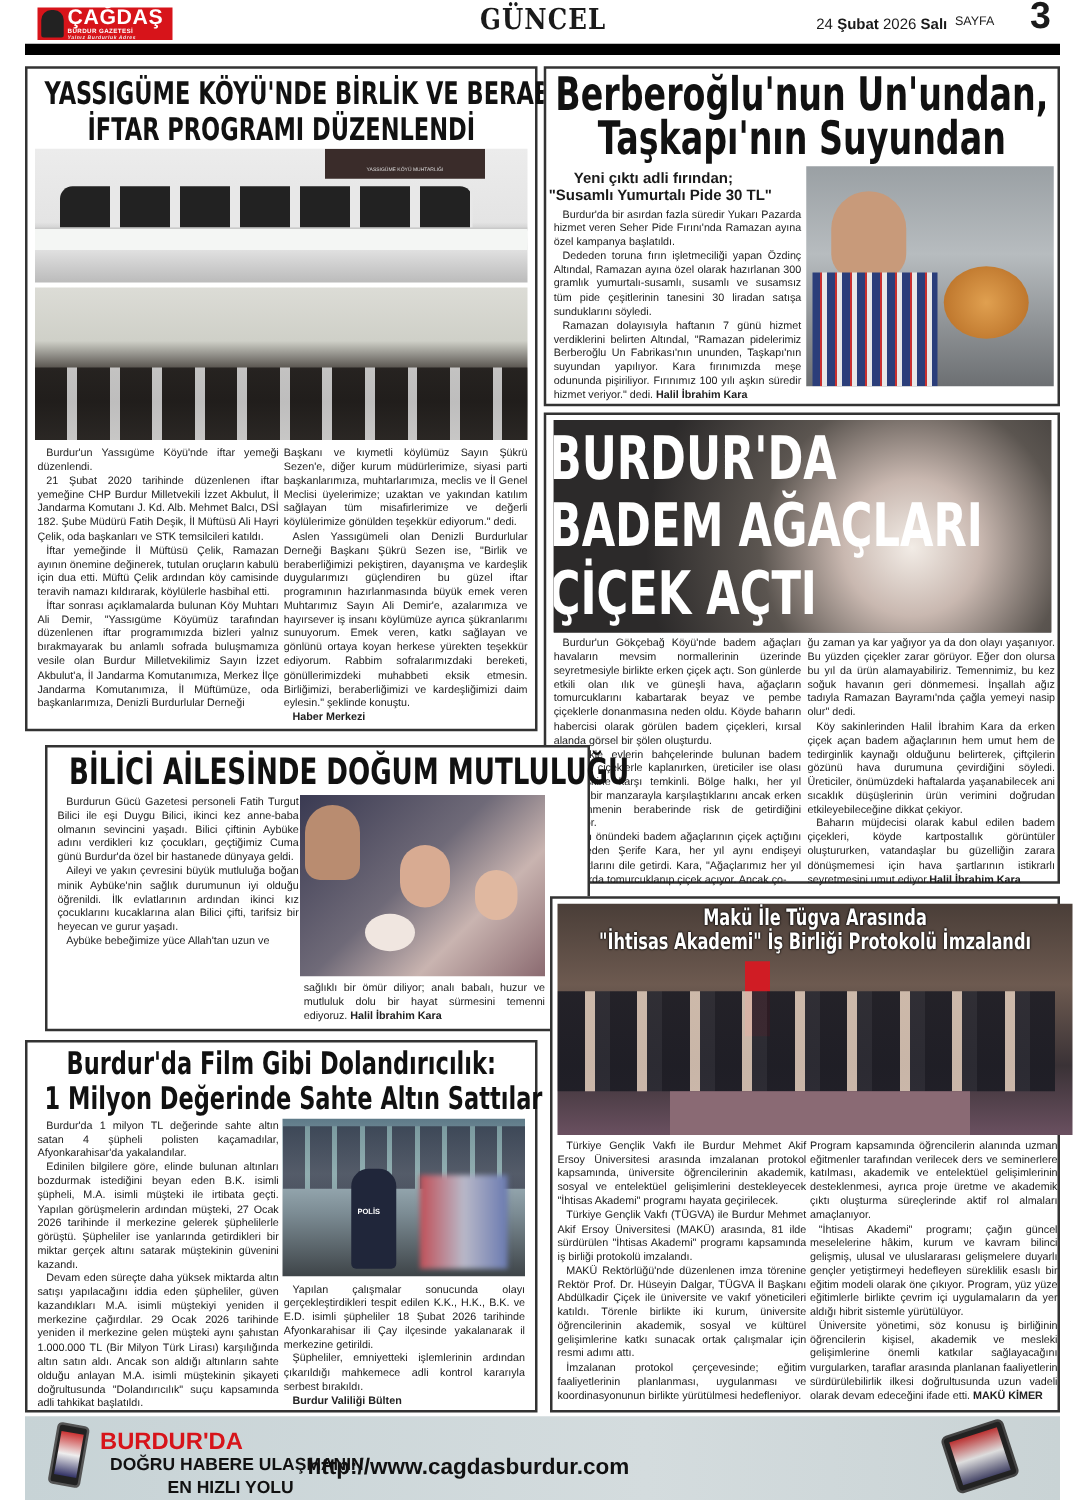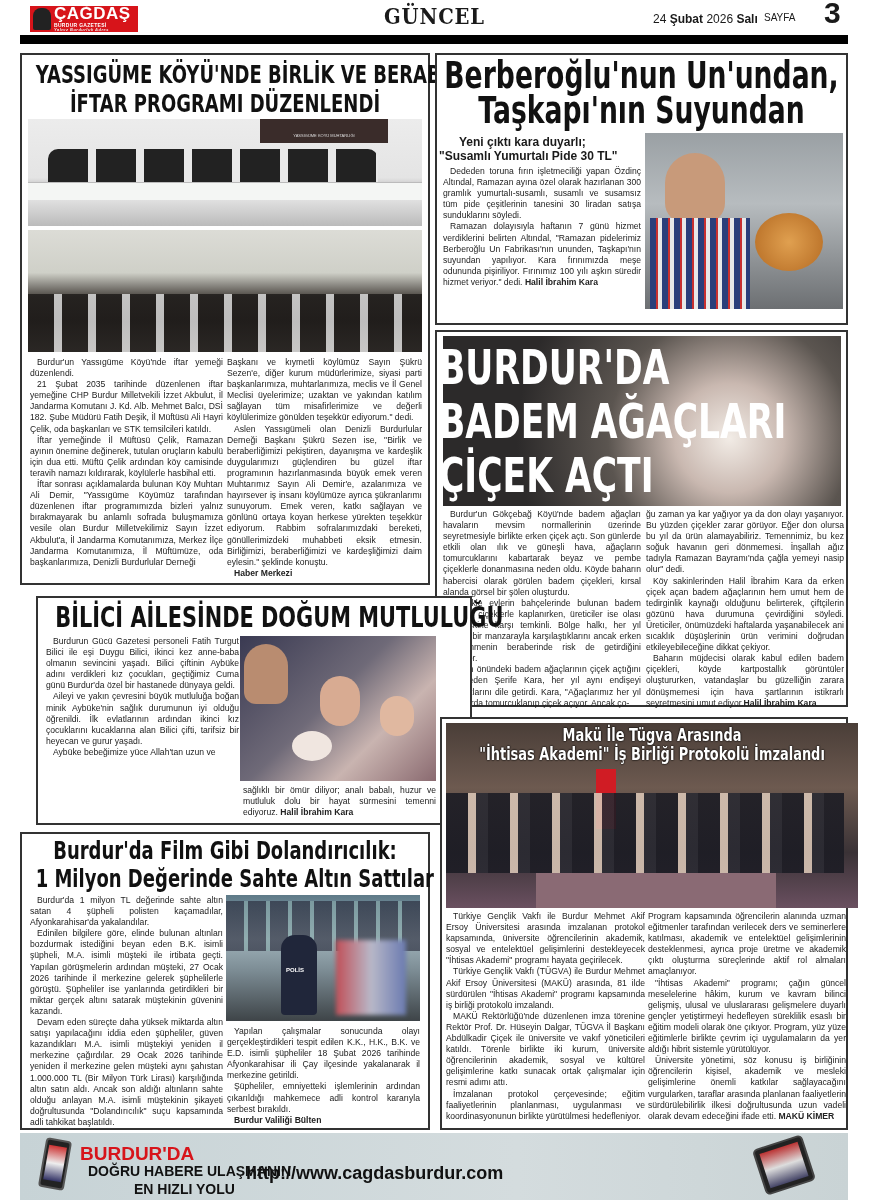--- a/index.html
+++ b/index.html
@@ -58,37 +58,38 @@
   <div class="photo" style="left:6px;top:64px;width:394px;height:107px;background:linear-gradient(180deg,#ececec 0%,#e4e4e4 55%,#d0d0d0 60%,#f5f5f5 62%,#bbb 100%);">
     <div style="position:absolute;left:232px;top:0;width:128px;height:24px;background:#3a2c2a;color:#ddd;font-size:4px;text-align:center;padding-top:14px;">YASSIGÜME KÖYÜ MUHTARLIĞI</div>
     <div style="position:absolute;left:20px;top:30px;width:330px;height:40px;background:repeating-linear-gradient(90deg,#222 0 40px,#e8e8e8 40px 48px);border-radius:10px 10px 0 0;"></div>
     <div style="position:absolute;left:0;top:63px;width:394px;height:18px;background:#f4f6f4;border-top:1px solid #bbb;"></div>
   </div>
   <div class="photo" style="left:6px;top:175px;width:394px;height:122px;background:linear-gradient(180deg,#dcdcd6 0%,#cfd0c8 35%,#4a4540 55%,#2a2624 75%,#6b655e 100%);">
     <div style="position:absolute;left:0;top:64px;width:394px;height:58px;background:repeating-linear-gradient(90deg,#1f1c1a 0 26px,#d8d8d8 26px 34px);opacity:0.85;"></div>
   </div>
   <div class="body" style="position:absolute;left:8px;top:302px;width:193px;">
     <p>Burdur'un Yassıgüme Köyü'nde iftar yemeği düzenlendi.</p>
-    <p>21 Şubat 2035 tarihinde düzenlenen iftar yemeğine CHP Burdur Milletvekili İzzet Akbulut, İl Jandarma Komutanı J. Kd. Alb. Mehmet Balcı, DSİ 182. Şube Müdürü Fatih Deşik, İl Müftüsü Ali Hayri Çelik, oda başkanları ve STK temsilcileri katıldı.</p>
+    <p>21 Şubat 2020 tarihinde düzenlenen iftar yemeğine CHP Burdur Milletvekili İzzet Akbulut, İl Jandarma Komutanı J. Kd. Alb. Mehmet Balcı, DSİ 182. Şube Müdürü Fatih Deşik, İl Müftüsü Ali Hayri Çelik, oda başkanları ve STK temsilcileri katıldı.</p>
     <p>İftar yemeğinde İl Müftüsü Çelik, Ramazan ayının önemine değinerek, tutulan oruçların kabulü için dua etti. Müftü Çelik ardından köy camisinde teravih namazı kıldırarak, köylülerle hasbihal etti.</p>
     <p>İftar sonrası açıklamalarda bulunan Köy Muhtarı Ali Demir, "Yassıgüme Köyümüz tarafından düzenlenen iftar programımızda bizleri yalnız bırakmayarak bu anlamlı sofrada buluşmamıza vesile olan Burdur Milletvekilimiz Sayın İzzet Akbulut'a, İl Jandarma Komutanımıza, Merkez İlçe Jandarma Komutanımıza, İl Müftümüze, oda başkanlarımıza, Denizli Burdurlular Derneği</p>
   </div>
   <div class="body" style="position:absolute;left:205px;top:302px;width:195px;">
     <p style="text-indent:0">Başkanı ve kıymetli köylümüz Sayın Şükrü Sezen'e, diğer kurum müdürlerimize, siyasi parti başkanlarımıza, muhtarlarımıza, meclis ve İl Genel Meclisi üyelerimize; uzaktan ve yakından katılım sağlayan tüm misafirlerimize ve değerli köylülerimize gönülden teşekkür ediyorum." dedi.</p>
     <p>Aslen Yassıgümeli olan Denizli Burdurlular Derneği Başkanı Şükrü Sezen ise, "Birlik ve beraberliğimizi pekiştiren, dayanışma ve kardeşlik duygularımızı güçlendiren bu güzel iftar programının hazırlanmasında büyük emek veren Muhtarımız Sayın Ali Demir'e, azalarımıza ve hayırsever iş insanı köylümüze ayrıca şükranlarımı sunuyorum. Emek veren, katkı sağlayan ve gönlünü ortaya koyan herkese yürekten teşekkür ediyorum. Rabbim sofralarımızdaki bereketi, gönüllerimizdeki muhabbeti eksik etmesin. Birliğimizi, beraberliğimizi ve kardeşliğimizi daim eylesin." şeklinde konuştu.</p>
     <p class="sig">Haber Merkezi</p>
   </div>
 </div>
 
 <div class="box" style="left:435px;top:53px;width:413px;height:272px;">
   <div class="hl" style="position:absolute;left:-80px;right:-80px;top:2px;font-size:37px;line-height:38px;">Berberoğlu'nun Un'undan,</div>
   <div class="hl" style="position:absolute;left:-80px;right:-80px;top:37px;font-size:37px;line-height:38px;">Taşkapı'nın Suyundan</div>
-  <div style="position:absolute;left:22px;top:80px;font-size:12px;font-weight:700;">Yeni çıktı kara duyarlı;</div>
+  <div style="position:absolute;left:22px;top:80px;font-size:12px;font-weight:700;">Yeni çıktı adli fırından;</div>
   <div style="position:absolute;left:2px;top:94px;font-size:12px;font-weight:700;">"Susamlı Yumurtalı Pide 30 TL"</div>
   <div class="body" style="position:absolute;left:6px;top:111px;width:198px;">
+    <p>Burdur'da bir asırdan fazla süredir Yukarı Pazarda hizmet veren Seher Pide Fırını'nda Ramazan ayına özel kampanya başlatıldı.</p>
     <p>Dededen toruna fırın işletmeciliği yapan Özdinç Altındal, Ramazan ayına özel olarak hazırlanan 300 gramlık yumurtalı-susamlı, susamlı ve susamsız tüm pide çeşitlerinin tanesini 30 liradan satışa sunduklarını söyledi.</p>
     <p><span>Ramazan dolayısıyla haftanın 7 günü hizmet verdiklerini belirten Altındal, "Ramazan pidelerimiz Berberoğlu Un Fabrikası'nın ununden, Taşkapı'nın suyundan yapılıyor. Kara fırınımızda meşe odununda pişiriliyor. Fırınımız 100 yılı aşkın süredir hizmet veriyor." dedi.</span> <span class="sig">Halil İbrahim Kara</span></p>
   </div>
   <div class="photo" style="left:208px;top:78px;width:198px;height:176px;background:linear-gradient(180deg,#9aa0a4 0%,#b7bcbf 40%,#6c6f72 100%);">
     <div style="position:absolute;left:20px;top:20px;width:60px;height:70px;background:#c89a7a;border-radius:30px 30px 20px 20px;"></div>
     <div style="position:absolute;left:5px;top:85px;width:100px;height:91px;background:repeating-linear-gradient(90deg,#2b3e7a 0 6px,#c83030 6px 8px,#e8e8e8 8px 12px);"></div>
     <div style="position:absolute;left:110px;top:80px;width:68px;height:58px;background:radial-gradient(circle,#e0a050,#b46a22);border-radius:50%;"></div>
   </div>
 </div>
 

